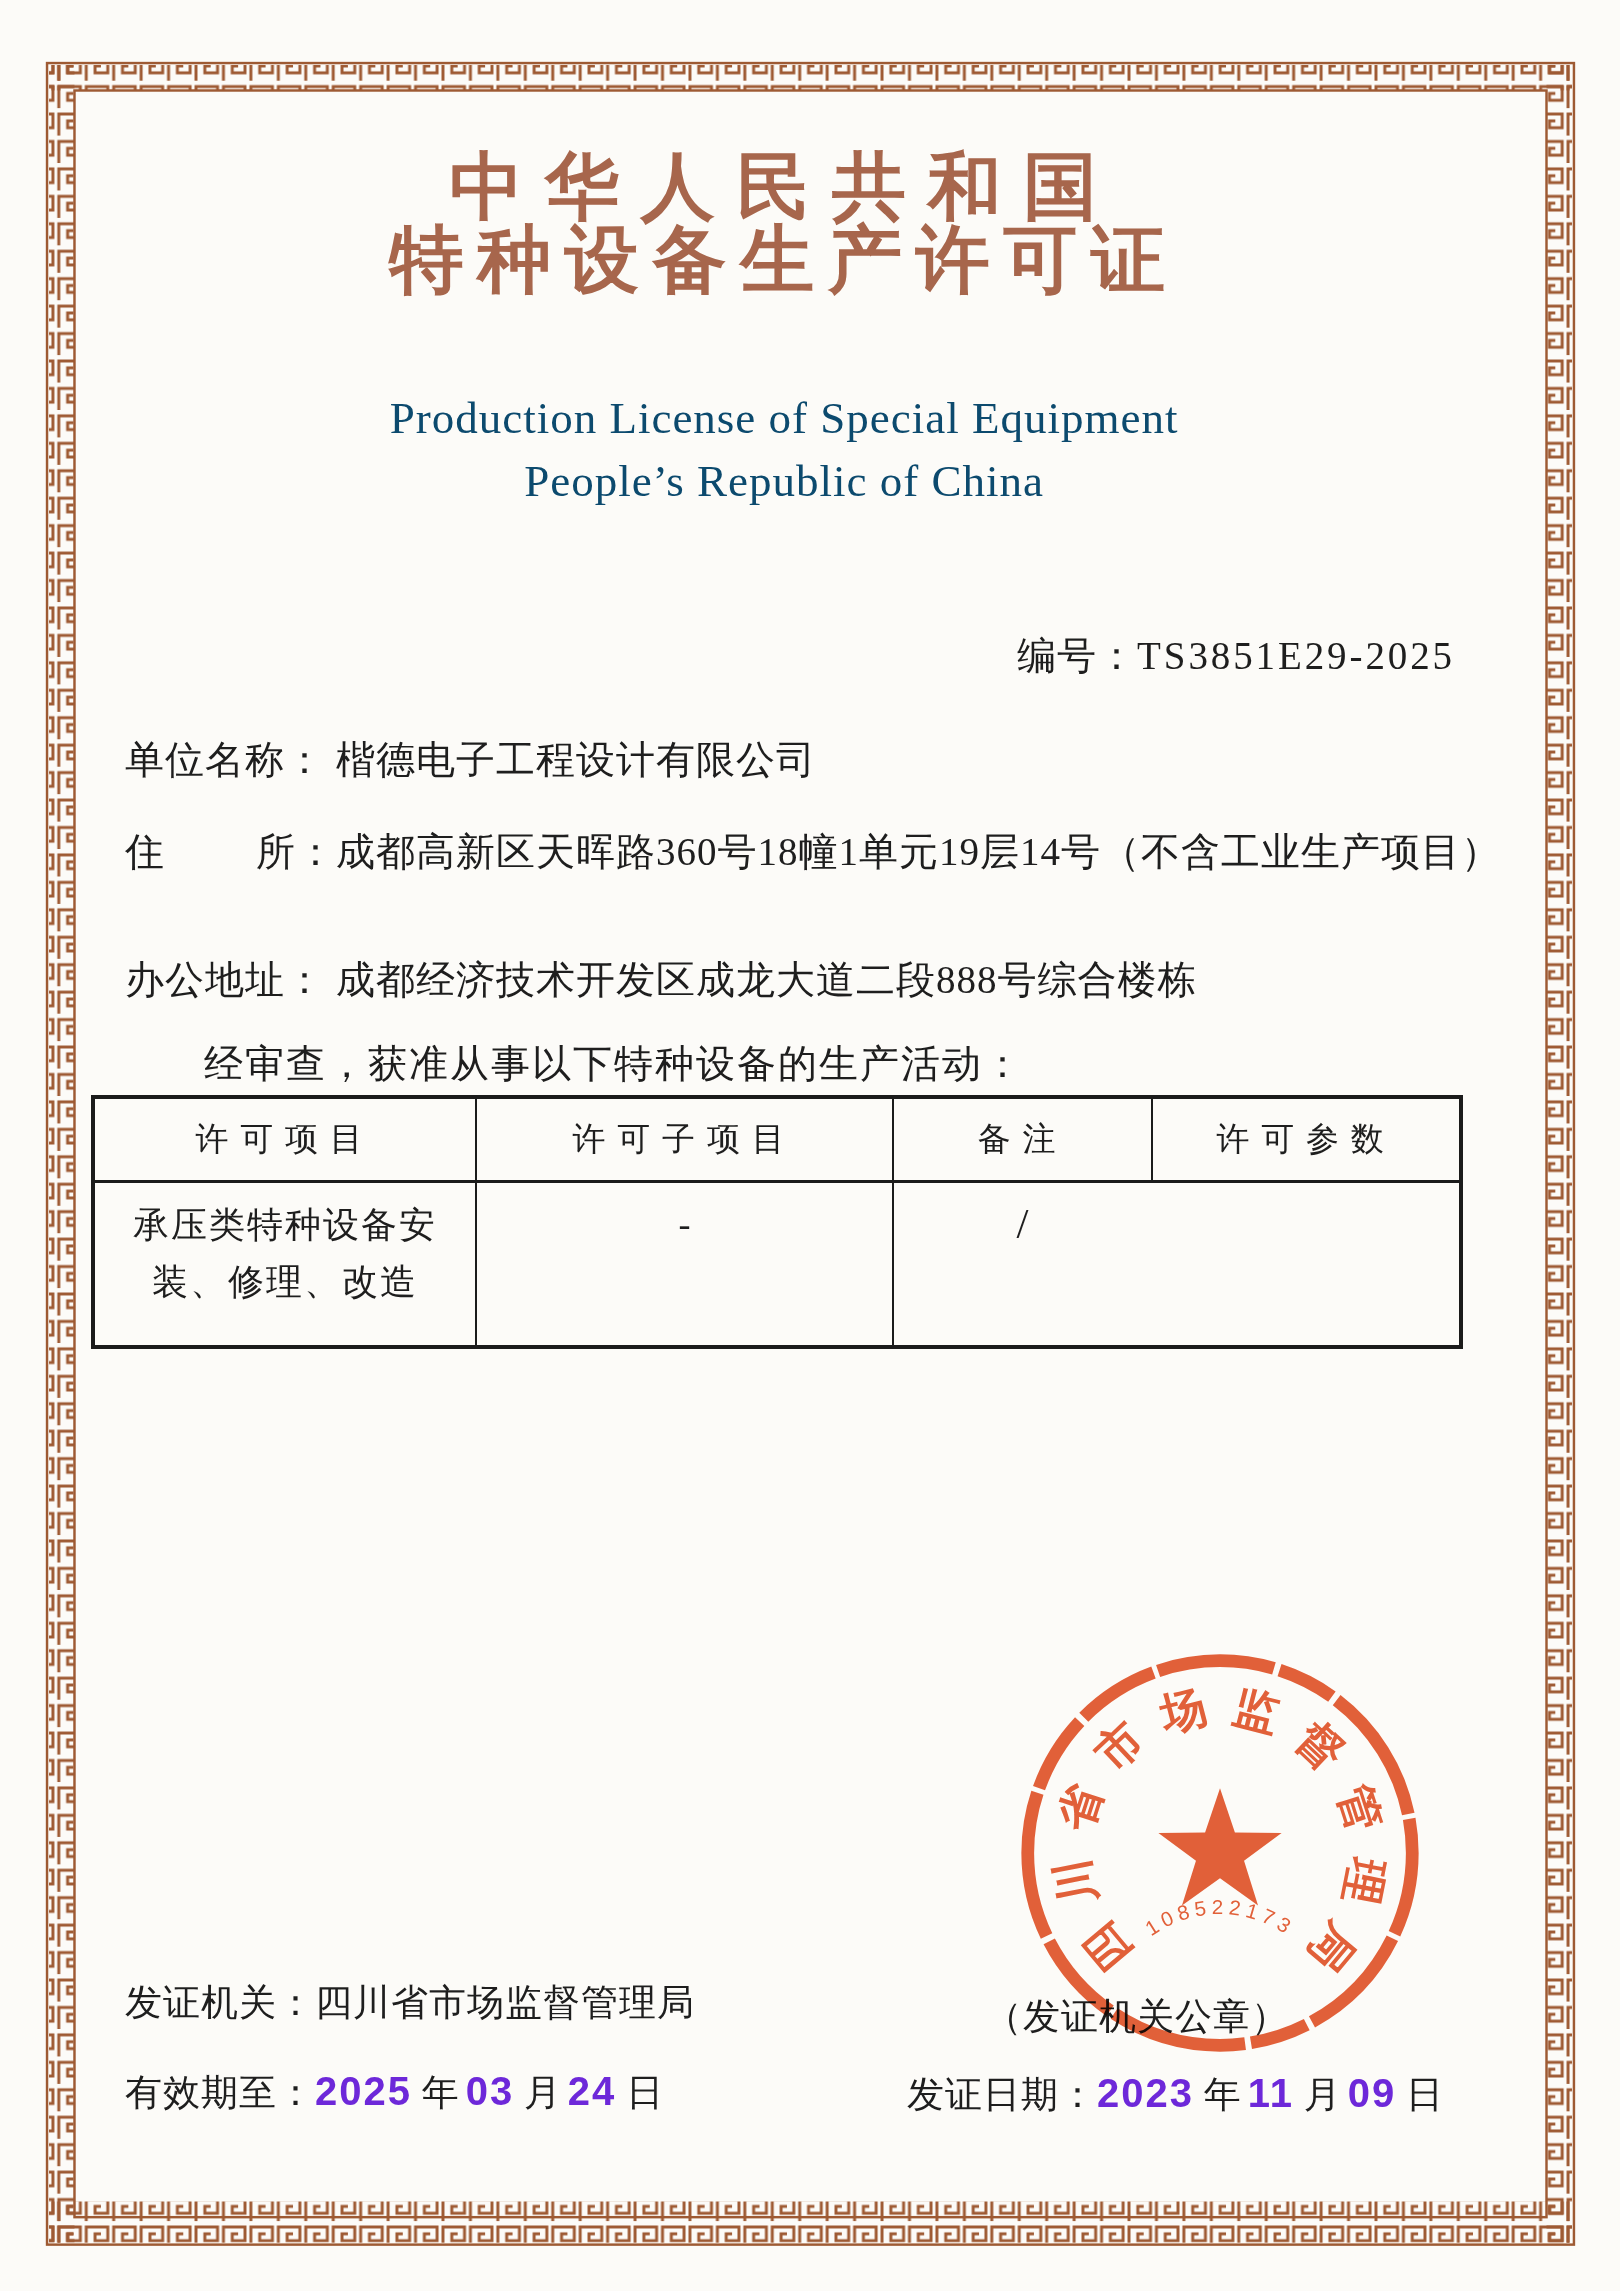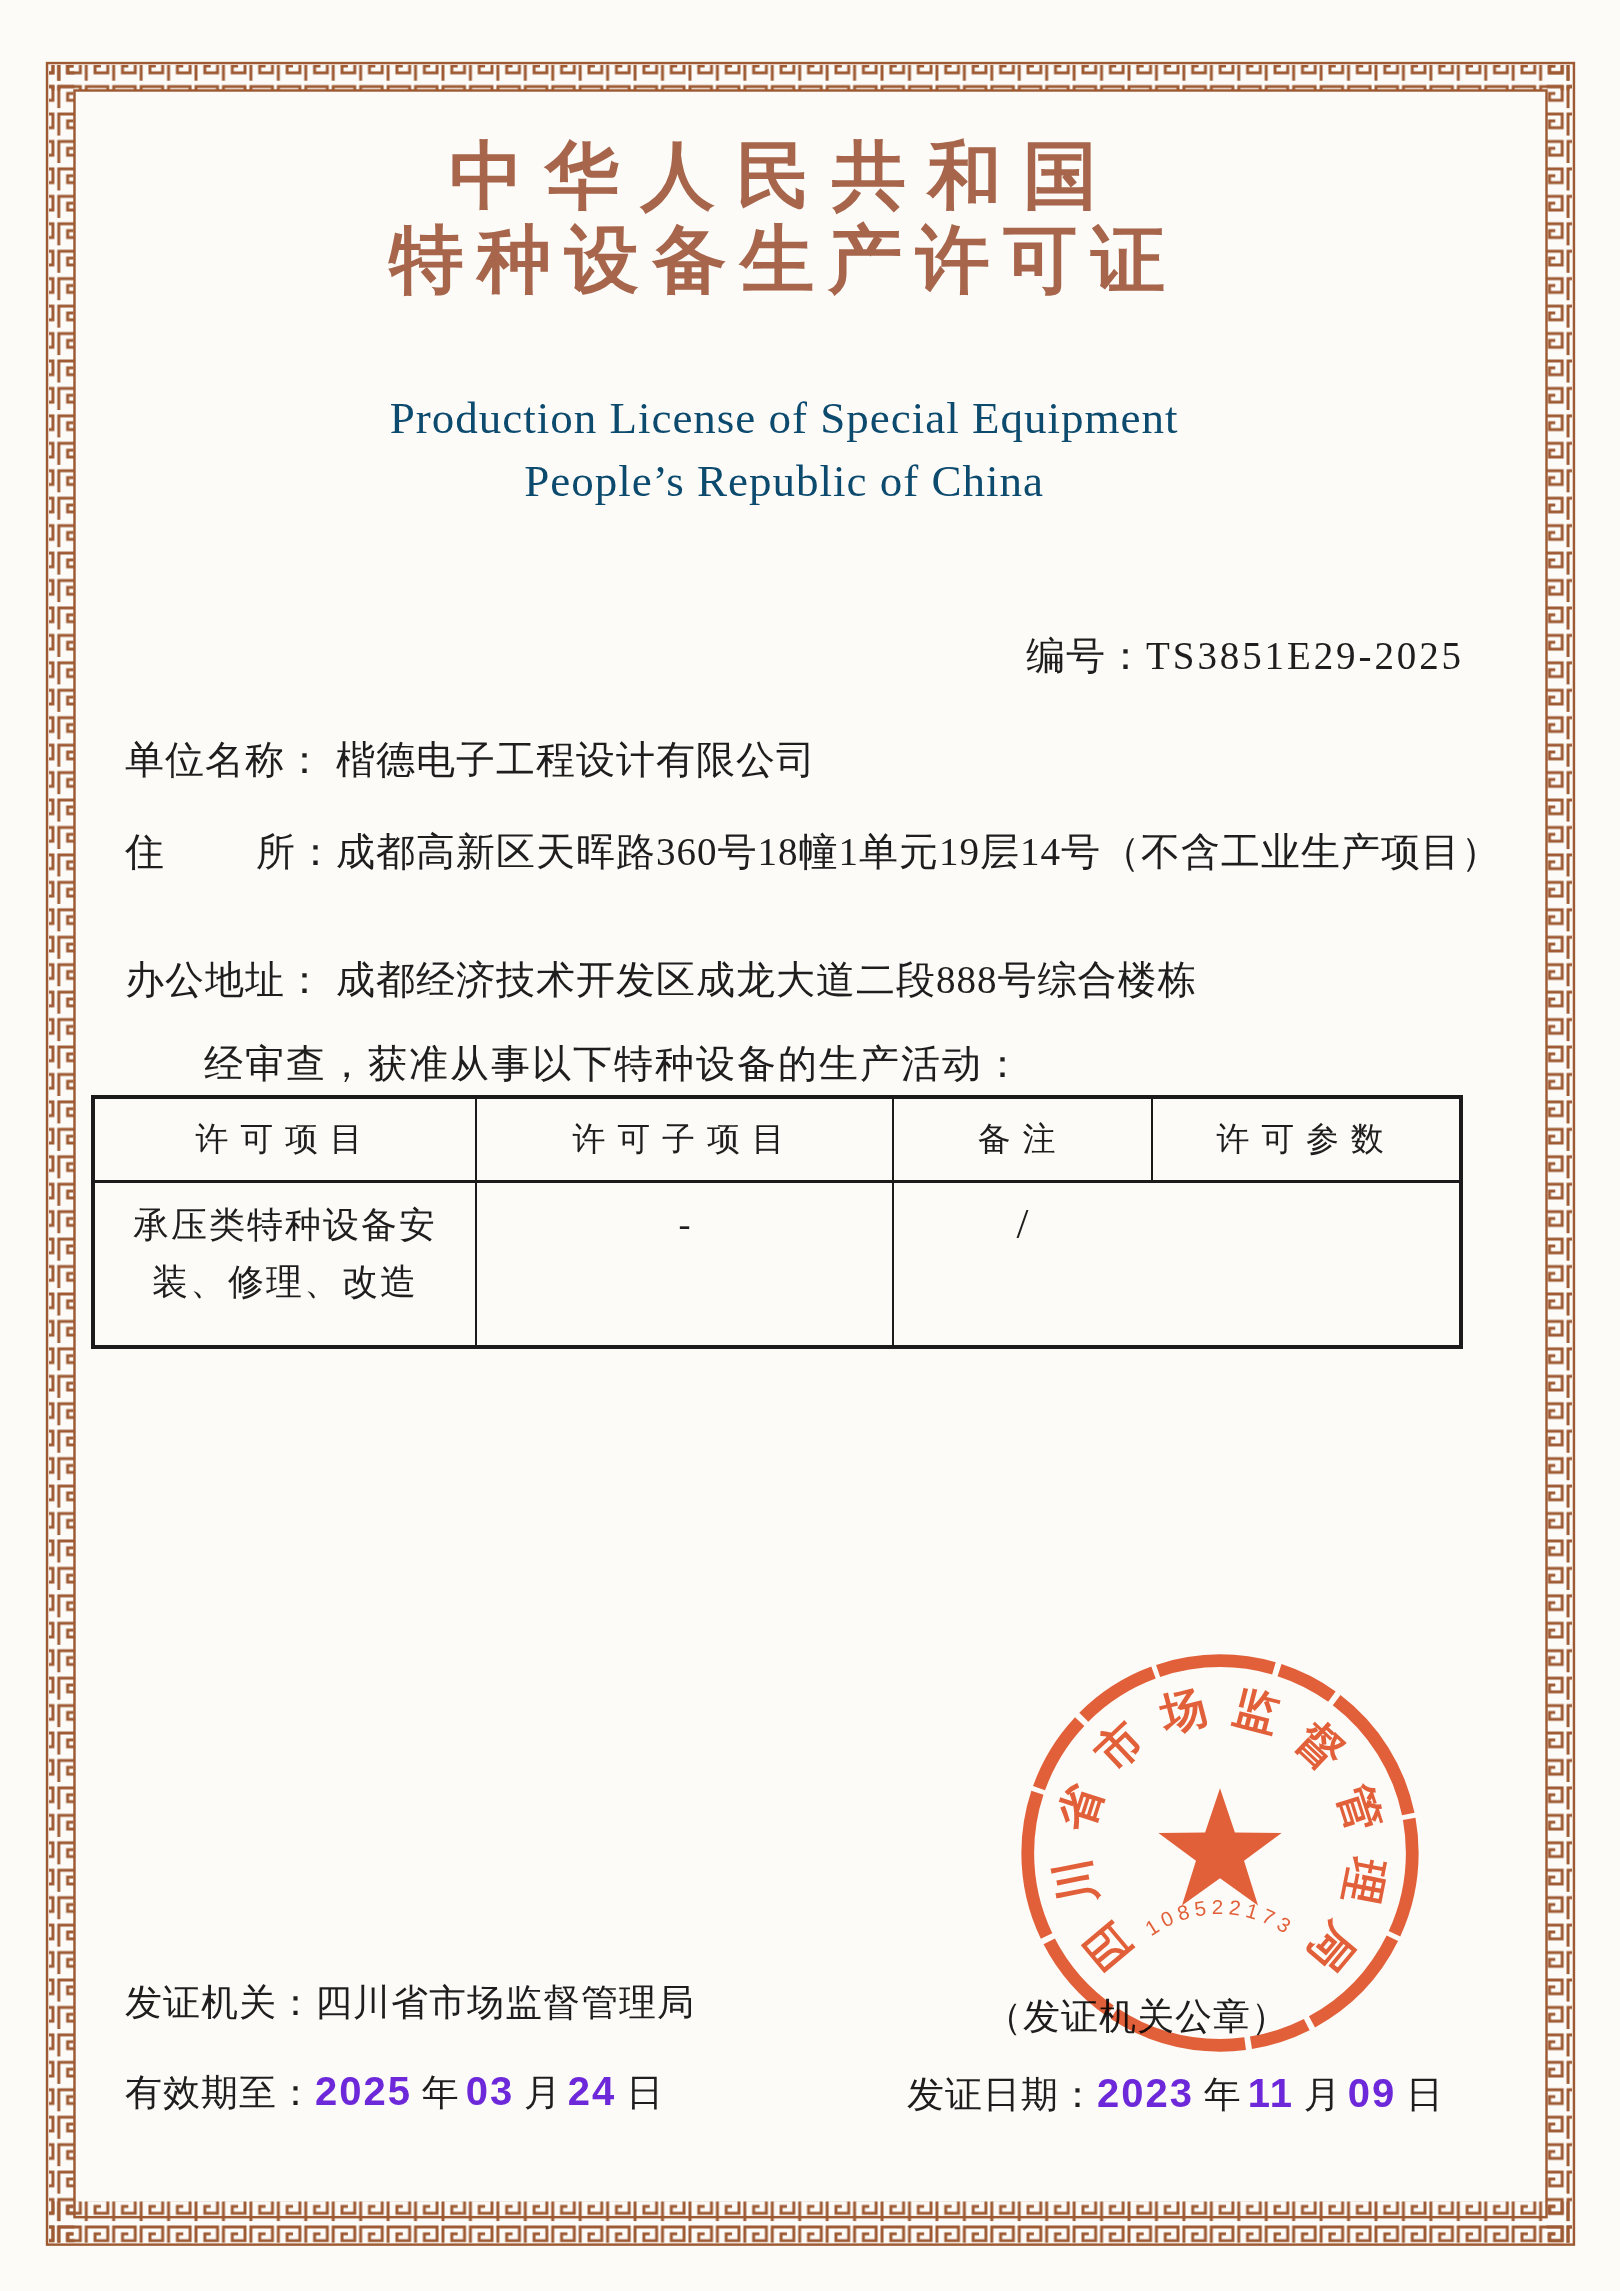--- a/index.html
+++ b/index.html
@@ -10,31 +10,31 @@
     color:#1e1e1e;
   }
   .abs { position:absolute; }
   .center-block { left:19.6px; width:1529px; text-align:center; }
 
   
   .title-cn {
     font-weight:700; color:#a7664c;
     font-size:74px; line-height:1.0;
   }
-  .t1 { top:139px; letter-spacing:21.6px; }
+  .t1 { top:150px; letter-spacing:21.6px; }
   .t2 { top:223px; letter-spacing:13.7px; }
   .title-en {
     color:#0c4a6e; font-size:45px; line-height:1.0; letter-spacing:1px;
     font-family:"Liberation Serif","DejaVu Serif",serif;
   }
   .e1 { top:396px; }
   .e2 { top:459px; }
 
   
-  .license-no { top:629px; right:156px; font-size:39px; letter-spacing:1px; }
+  .license-no { top:629px; right:165px; font-size:39px; letter-spacing:1px; }
   .license-no .num { letter-spacing:2.9px; }
 
   
   .field { left:125px; font-size:39px; letter-spacing:1px; white-space:nowrap; }
   .f-label { display:inline-block; width:211px; }
   .f-label-split { display:inline-flex; width:211px; justify-content:space-between; }
   .company-line { top:733px; }
   .residence-line { top:825px; }
   .office-line { top:953px; }
   .approval-line { left:204px; top:1037px; font-size:39px; letter-spacing:2px;text-align:center; }

